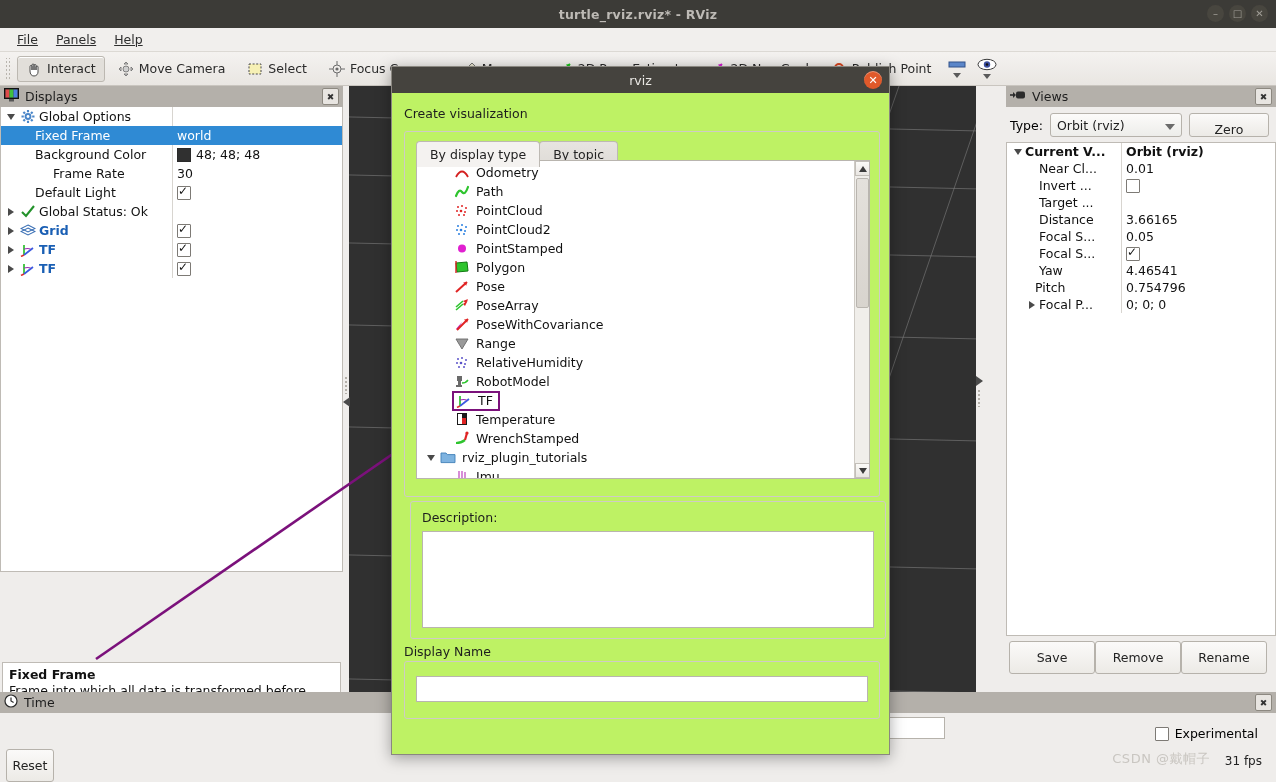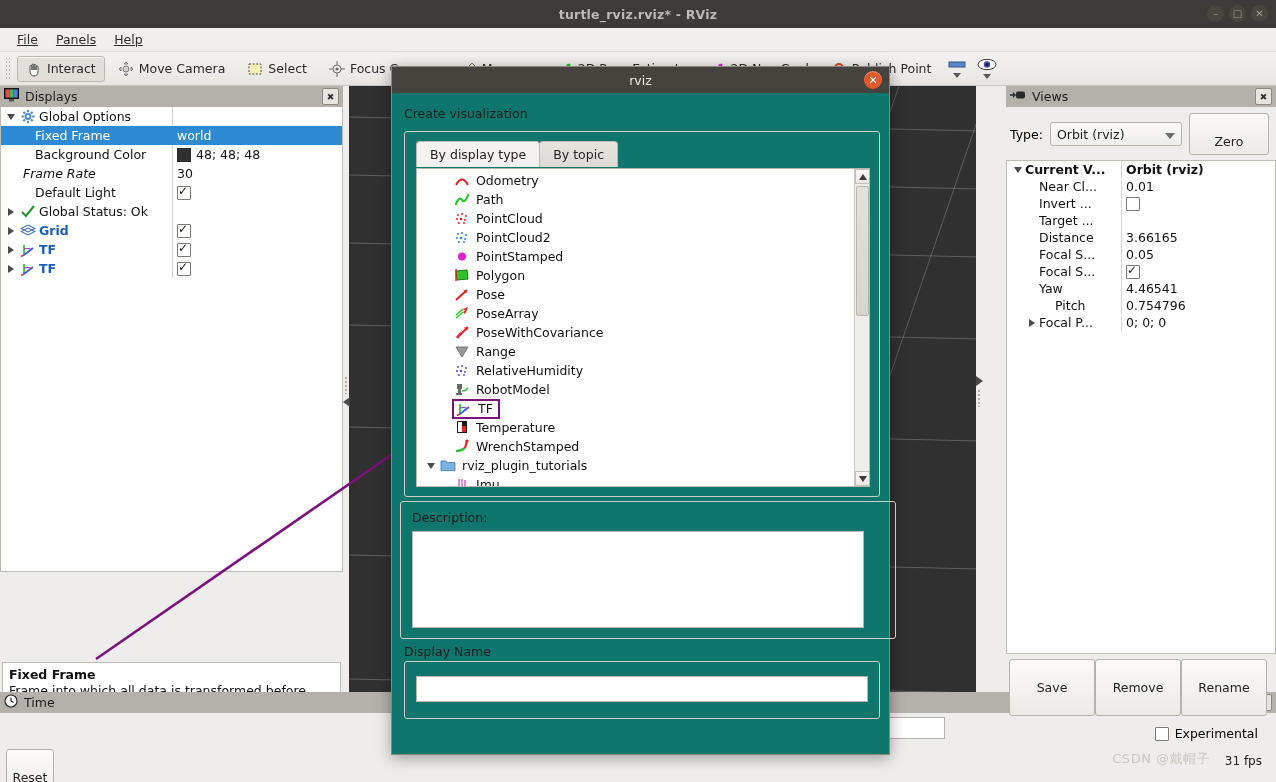--- a/index.html
+++ b/index.html
@@ -89,21 +89,21 @@
   .chk.on:after { content:"✓"; position:absolute; left:0px; top:-3px; font-size:12px; color:#111;}
   .swatch { width:12px;height:12px; background:#303030; border:1px solid #2a2a2a; display:inline-block; margin-right:5px;}
 
   
   .descbox { position:absolute; left:2px; top:576px; width:339px; height:74px;
              background:#fff; border:1px solid #bfbbb5; box-sizing:border-box; padding:4px 6px;
              font-size:12.5px; color:#111; line-height:1.28;}
   .descbox b { font-weight:bold; }
   .dbtnrow { position:absolute; left:2px; top:657px; width:339px; display:flex; gap:4px;}
   .btn { background:linear-gradient(#fbfaf9,#eceae6); border:1px solid #b6b2ab; border-radius:3px;
-         font-size:12.5px; color:#232323; padding:20px 0; text-align:center; box-sizing:border-box;}
+         font-size:12.5px; color:#232323; padding:8px 0; text-align:center; box-sizing:border-box;}
   .btn.disabled { color:#a8a49e; background:linear-gradient(#f7f6f4,#efedea);}
   .btn.hl { border:2px solid #7b117b; font-weight:normal;}
 
   
   .splitv { position:absolute; width:6px; background:#efedeb; display:flex; align-items:center; justify-content:center;}
   .sdots { width:2px; height:18px; background-image:radial-gradient(#b3afa8 0.8px, transparent 0.8px);
            background-size:2px 4px;}
 
   
   #timepanel { position:absolute; left:0; top:692px; width:1276px; height:90px; background:#efedeb;}
@@ -116,21 +116,21 @@
   .vrow { display:flex; align-items:center; height:17px; font-size:12.5px; color:#111;}
   .vc1 { width:114px; display:flex; align-items:center; box-sizing:border-box; white-space:nowrap; overflow:hidden;}
   .vc2 { flex:1; border-left:1px solid #d8d5d0; height:17px; display:flex; align-items:center;
          padding-left:4px; box-sizing:border-box; white-space:nowrap; overflow:hidden;}
   .combo { background:linear-gradient(#fcfbfa,#ededea); border:1px solid #b6b2ab; border-radius:3px;
            height:24px; display:flex; align-items:center; padding:0 6px; font-size:12.5px; color:#1d1d1d;
            box-sizing:border-box;}
 
   
   #dialog { position:absolute; left:391px; top:66px; width:499px; height:689px;
-            background:#0f766e; border:1px solid #8a8780; box-shadow:0 3px 14px rgba(0,0,0,.35);
+            background:#bef264; border:1px solid #8a8780; box-shadow:0 3px 14px rgba(0,0,0,.35);
             box-sizing:border-box; }
   .dlg-title { height:26px; background:#45433e; display:flex; align-items:center; justify-content:center;
                color:#e9e7e3; font-size:12.5px; position:relative;}
   .dlg-close { position:absolute; right:7px; top:4px; width:18px;height:18px;border-radius:50%;
                background:#e0592a; color:#fff; font-size:11px; display:flex; align-items:center; justify-content:center;
                box-shadow: inset 0 1px 0 rgba(255,255,255,.35);}
   .grpbox { border:1px solid #cfcbc5; border-radius:3px; }
   .tabs { display:flex; }
   .tab { padding:5px 13px; font-size:12.5px; color:#232323; border:1px solid #bdb9b3;
          border-bottom:none; border-radius:4px 4px 0 0; background:linear-gradient(#e7e4e0,#dedbd6);
@@ -355,21 +355,21 @@
         <div class="trow">
           <div class="tcol1" style="padding-left:34px;">
             <span class="tlabel">Background Color</span>
           </div>
           <div class="tcol2">
             <span class="swatch"></span>
             <span>48; 48; 48</span>
           </div>
         </div>
         <div class="trow">
-          <div class="tcol1" style="padding-left:22px;font-style:italic;">
+          <div class="tcol1" style="padding-left:52px;">
             <span class="tlabel">Frame Rate</span>
           </div>
           <div class="tcol2">
             <span>30</span>
           </div>
         </div>
         <div class="trow">
           <div class="tcol1" style="padding-left:34px;">
             <span class="tlabel">Default Light</span>
           </div>
@@ -589,21 +589,21 @@
         <div class="vrow">
           <div class="vc1" style="padding-left:4px;">
             <span style="display:inline-block;width:28px"></span>
             <span>Yaw</span>
           </div>
           <div class="vc2">
             <span>4.46541</span>
           </div>
         </div>
         <div class="vrow">
-          <div class="vc1" style="padding-left:20px;">
+          <div class="vc1" style="padding-left:0;">
             <span style="display:inline-block;width:28px"></span>
             <span>Pitch</span>
           </div>
           <div class="vc2">
             <span>0.754796</span>
           </div>
         </div>
         <div class="vrow">
           <div class="vc1" style="padding-left:4px;">
             <span style="display:inline-block;width:14px"></span>
@@ -643,21 +643,21 @@
     <div style="padding:13px 12px 0 12px;">
       <div style="font-size:12.5px;color:#1d1d1d;">Create visualization</div>
     </div>
 
     <div class="grpbox" style="position:absolute;left:12px;top:64px;width:474px;height:364px;">
       <div class="tabs" style="position:absolute;left:11px;top:9px;">
         <div class="tab on">By display type</div>
         <div class="tab">By topic</div>
       </div>
 
-      <div class="listbox" style="position:absolute;left:11px;top:36px;width:452px;height:317px;">
+      <div class="listbox" style="position:absolute;left:11px;top:28px;width:452px;height:317px;">
         <div id="dlg-list" style="position:absolute;left:0;top:2px;right:16px;">
             <div class="lrow">
               <span style="display:inline-block;width:30px"></span>
               <span class="licon">
                 <svg width="16" height="15" viewBox="0 0 16 15">
                   <path d="M2 12 Q8 1 14 12" stroke="#d42020" stroke-width="1.8" fill="none"></path>
                 </svg>
               </span>
               <span>Odometry</span>
             </div>
@@ -873,21 +873,21 @@
           <div class="sthumb" style="top:17px;height:130px;"></div>
           <div class="sarrow" style="position:absolute;bottom:0;left:0;">
             <svg width="8" height="6" viewBox="0 0 8 6">
                 <path d="M0 0 L8 0 L4 6z" fill="#3b3b3b"></path>
               </svg>
           </div>
         </div>
       </div>
     </div>
 
-    <div class="grpbox" style="position:absolute;left:8px;top:434px;width:474px;height:136px;padding-left:20px;">
+    <div class="grpbox" style="position:absolute;left:18px;top:434px;width:474px;height:136px;">
       <div style="position:absolute;left:11px;top:8px;font-size:12.5px;color:#1d1d1d;">Description:</div>
       <div class="whitebox" style="position:absolute;left:11px;top:29px;width:452px;height:97px;padding:4px;box-sizing:border-box;font-size:12.5px;"></div>
     </div>
 
     <div style="position:absolute;left:12px;top:577px;font-size:12.5px;color:#1d1d1d;">Display Name</div>
     <div class="grpbox" style="position:absolute;left:12px;top:594px;width:474px;height:56px;">
       <input class="whitebox" value="" style="position: absolute; left: 11px; top: 14px; width: 452px; height: 26px; box-sizing: border-box; padding: 2px 6px; font-family: &quot;DejaVu Sans&quot;, &quot;Liberation Sans&quot;, sans-serif; font-size: 12.5px; outline: none;" placeholder="">
     </div>
 
   </div>

